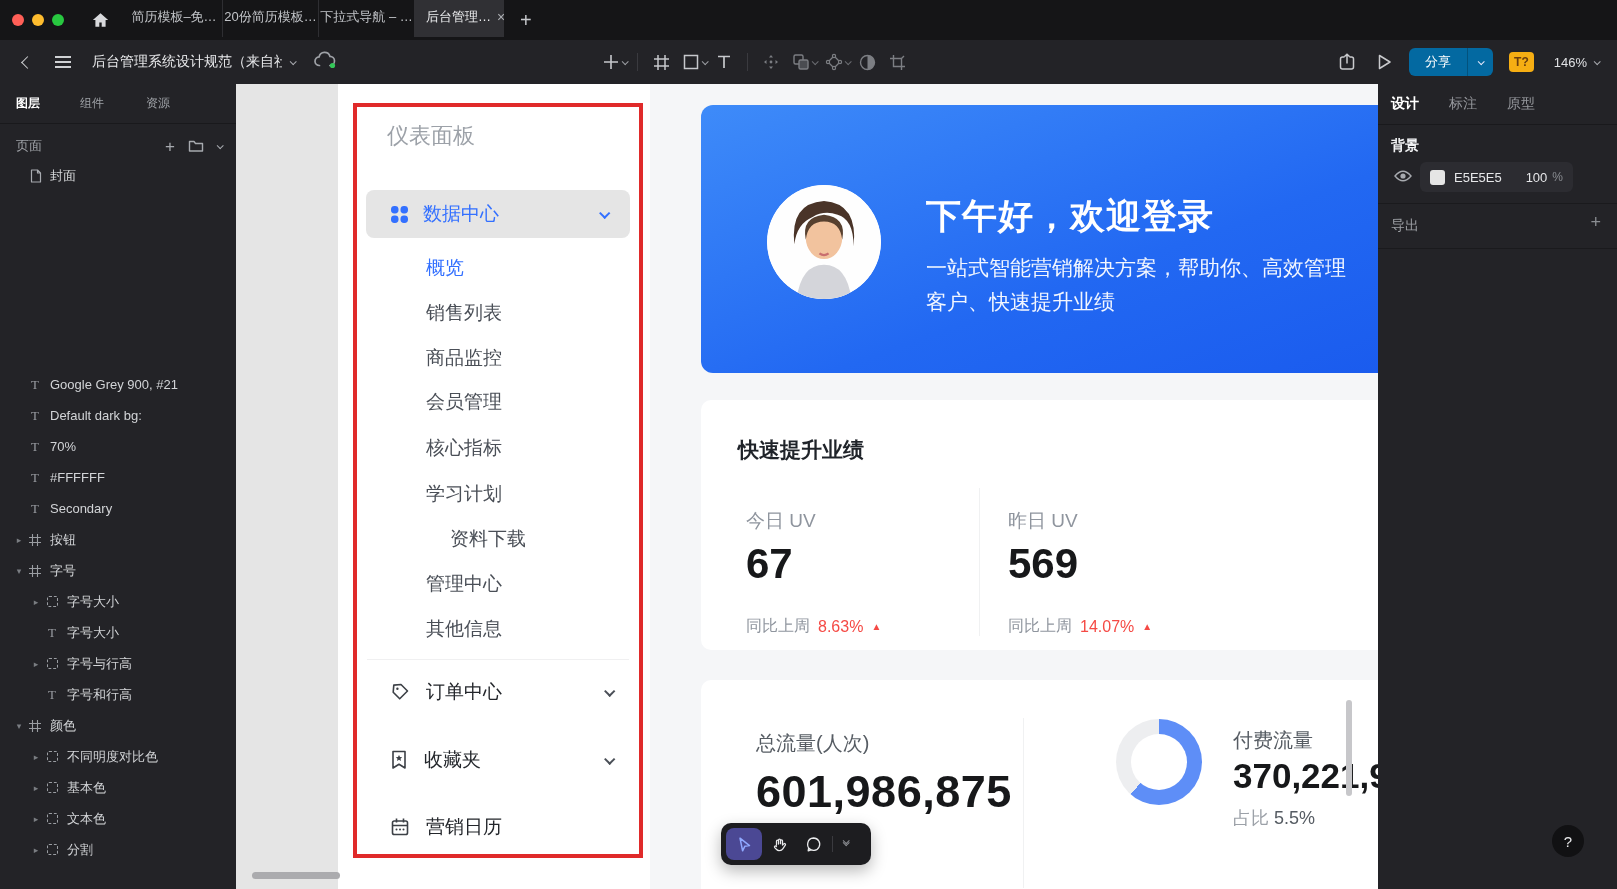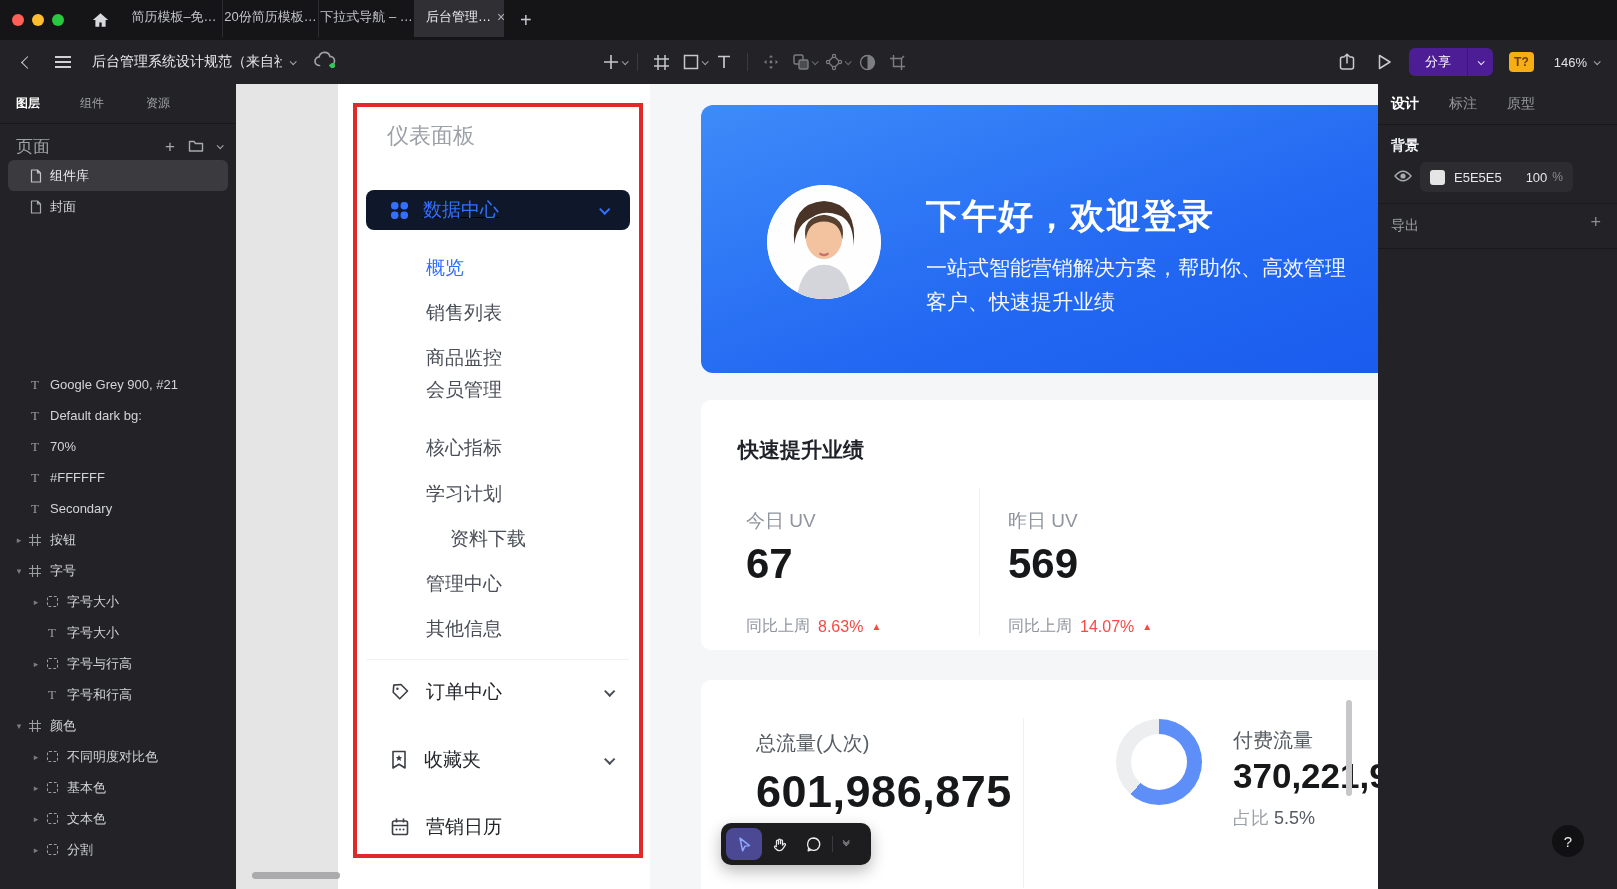--- a/index.html
+++ b/index.html
@@ -40,35 +40,35 @@
   .doc-title { margin-left:18px; color:#E8E9EB; font-size:14px; max-width:190px; white-space:nowrap; overflow:hidden; }
   .title-chev { color:#A7A9AE; margin-left:8px; }
   .cloud { margin-left:18px; position:relative; }
   .tools { position:absolute; left:596px; top:0; height:44px; display:flex; align-items:center; gap:0; }
   .tool { display:flex; align-items:center; justify-content:center; width:30px; height:30px; color:#C6C8CC; }
   .tool.dim { color:#7C7E83; }
   .tool-chev { color:#9B9DA2; margin:0 2px 0 -4px; }
   .tool-chev.dim { color:#6A6C71; }
   .tb-sep { width:1px; height:18px; background:#3A3A3F; margin:0 8px; }
   .tb-right { position:absolute; right:0; top:0; height:44px; display:flex; align-items:center; }
-  .share-btn { display:flex; height:28px; background:#4c1d95; border-radius:6px; overflow:hidden; margin-left:16px; }
+  .share-btn { display:flex; height:28px; background:#0369a1; border-radius:6px; overflow:hidden; margin-left:16px; }
   .share-main { color:#FFFFFF; font-size:13px; display:flex; align-items:center; padding:0 16px; }
   .share-drop { width:26px; display:flex; align-items:center; justify-content:center; color:#E6E7FB; border-left:1px solid rgba(0,0,0,.22); }
   .plugin { margin-left:16px; background:#F6AE13; color:#6B3E0E; font-weight:bold; font-size:12px; border-radius:4px; padding:3px 5px; }
   .zoomctl { margin:0 18px 0 20px; color:#DFE0E3; font-size:13px; display:flex; align-items:center; gap:7px; }
   .zoomctl .chev { color:#A7A9AE; }
 
   
   .sidebar { position:absolute; left:0; top:84px; width:236px; height:805px; background:#232327; color:#D2D4D7; }
   .side-tabs { height:40px; display:flex; align-items:center; border-bottom:1px solid #19191c; }
   .side-tab { font-size:12px; color:#9EA1A6; margin-left:16px; }
   .side-tab:nth-child(2){ margin-left:40px; } .side-tab:nth-child(3){ margin-left:42px; }
   .side-tab.active { color:#FFFFFF; font-weight:bold; }
   .pages-row { height:28px; margin-top:8px; display:flex; align-items:center; }
-  .pages-label { color:#9EA1A6; font-size:17px; margin-left:16px; }
+  .pages-label { color:#9EA1A6; font-size:13px; margin-left:16px; }
   .pages-actions { margin-left:auto; display:flex; align-items:center; gap:13px; margin-right:14px; color:#A7AAAF; }
   .plus-g { font-size:17px; font-weight:300; line-height:1; }
   .page-item { height:31px; display:flex; align-items:center; margin:0 8px; border-radius:6px; padding-left:22px; gap:8px; font-size:13px; color:#D8DADC; }
   .page-item.selected { background:#3A3A3F; color:#ECEDEF; }
   .search-row { position:absolute; left:0; top:254px; width:236px; height:31px; border-top:1px solid #1a1a1d; border-bottom:1px solid #1a1a1d; display:flex; align-items:center; }
   .search-row input { background:transparent; border:none; outline:none; color:#C9CBCE; font-size:13px; width:140px; margin-left:8px; font-family:inherit; }
   .search-row input::placeholder { color:#63666C; }
   .mag { margin-left:16px; color:#85888D; display:flex; }
   .sort-ic { margin-left:auto; margin-right:14px; color:#55585E; display:flex; }
   .layers { position:absolute; left:0; top:285px; width:236px; }
@@ -81,21 +81,21 @@
   .t-glyph { font-family:"Liberation Serif","DejaVu Serif",serif; font-size:13px; color:#9A9DA2; }
   .g-group { width:11px; height:11px; border:1.2px dashed #9A9DA2; border-radius:2px; }
 
   
   .canvas { position:absolute; left:236px; top:84px; width:1142px; height:805px; background:#E5E5E5; overflow:hidden; }
   .artboard { position:absolute; left:102px; top:0; width:1100px; height:805px; background:#F5F6F8; }
   .navcol { position:absolute; left:102px; top:0; width:312px; height:805px; background:#FFFFFF; }
 
   .menu-panel { position:absolute; left:117px; top:19px; width:290px; height:755px; background:#FFFFFF; border:4px solid #E02A2A; }
   .menu-title { position:absolute; left:30px; top:14px; font-size:22px; color:#9CA1A8; }
-  .menu-sel { position:absolute; left:9px; top:83px; width:264px; height:40px; background:#0f172a; border-radius:8px; display:flex; align-items:center;text-decoration:underline; }
+  .menu-sel { position:absolute; left:9px; top:83px; width:264px; height:48px; background:#e5e5e5; border-radius:8px; display:flex; align-items:center; }
   .menu-sel .grid-ic { margin-left:24px; display:flex; }
   .menu-sel .lbl { margin-left:14px; color:#3370FF; font-size:19px; }
   .menu-sel .chev { margin-left:auto; margin-right:22px; color:#3370FF; width:8px; height:8px; border-width:2px; }
   .menu-item { position:absolute; left:69px; height:45px; display:flex; align-items:center; font-size:19px; color:#4A4F57; }
   .menu-item.act { color:#3370FF; }
   .menu-div { position:absolute; left:10px; width:262px; height:1px; background:#F0F0F1; top:552px; }
   .menu-sec { position:absolute; left:0; width:282px; height:46px; display:flex; align-items:center; }
   .menu-sec .sic { margin-left:33px; display:flex; color:#3C4046; }
   .menu-sec .lbl { margin-left:16px; font-size:19px; color:#23262B; }
   .menu-sec .chev { margin-left:auto; margin-right:26px; color:#4A4F57; width:8px; height:8px; border-width:2px; }
@@ -309,26 +309,20 @@
   <div class="pages-row">
     <span class="pages-label">页面</span>
     <div class="pages-actions">
       <span class="plus-g">+</span>
       <svg width="16" height="14" viewBox="0 0 16 14">
           <path d="M1.5 2.5 h4.5 l1.5 2 h7 v7.5 h-13 Z" fill="none" stroke="#A7AAAF" stroke-width="1.4" stroke-linejoin="round"></path>
         </svg>
       <span class="chev down sm"></span>
     </div>
   </div>
-  <div class="page-item selected">
-    <svg width="12" height="14" viewBox="0 0 12 14">
-        <path d="M1.5 1h6l3 3v9h-9Z M7.5 1v3h3" fill="none" stroke="#C3C5C9" stroke-width="1.2" stroke-linejoin="round"></path>
-      </svg>
-    <span>组件库</span>
-  </div>
   <div class="page-item">
     <svg width="12" height="14" viewBox="0 0 12 14">
         <path d="M1.5 1h6l3 3v9h-9Z M7.5 1v3h3" fill="none" stroke="#A7AAAF" stroke-width="1.2" stroke-linejoin="round"></path>
       </svg>
     <span>封面</span>
   </div>
 
 
   <div class="layers">
     <div class="lrow">
@@ -472,21 +466,21 @@
     </div>
     <div class="menu-item act" style="top:138px;">
         <span>概览</span>
       </div>
     <div class="menu-item" style="top:183px;">
         <span>销售列表</span>
       </div>
     <div class="menu-item" style="top:228px;">
         <span>商品监控</span>
       </div>
-    <div class="menu-item" style="top:260px;">
+    <div class="menu-item" style="top:272px;">
         <span>会员管理</span>
       </div>
     <div class="menu-item" style="top:318px;">
         <span>核心指标</span>
       </div>
     <div class="menu-item" style="top:364px;">
         <span>学习计划</span>
       </div>
     <div class="menu-item" style="top:409px;margin-left:24px;">
         <span>资料下载</span>

